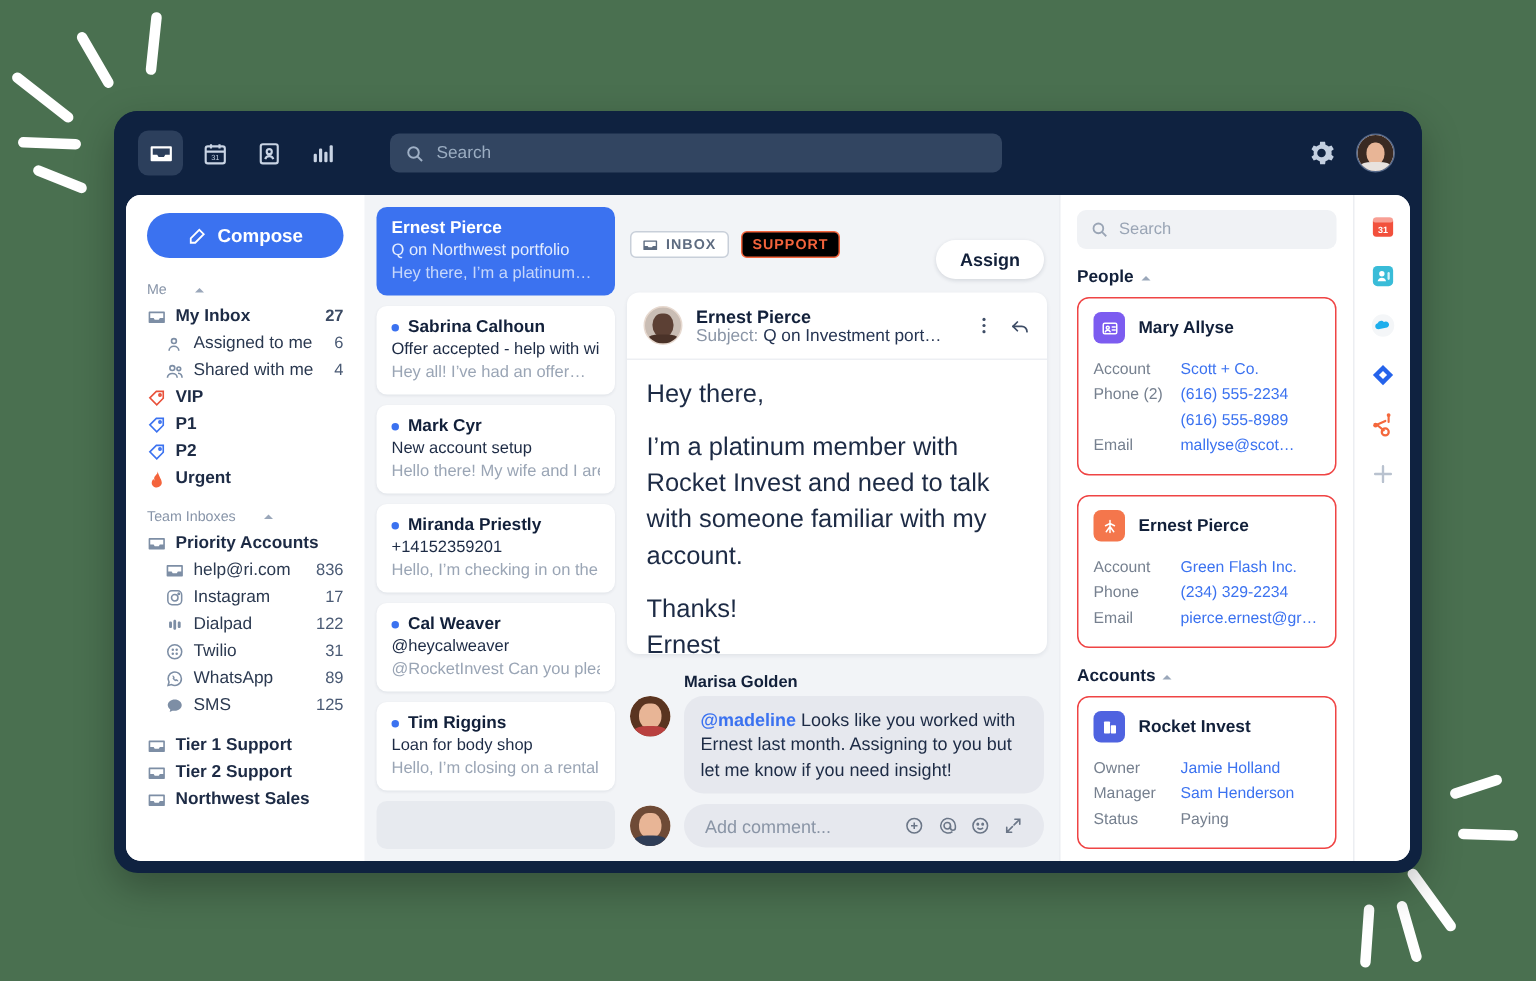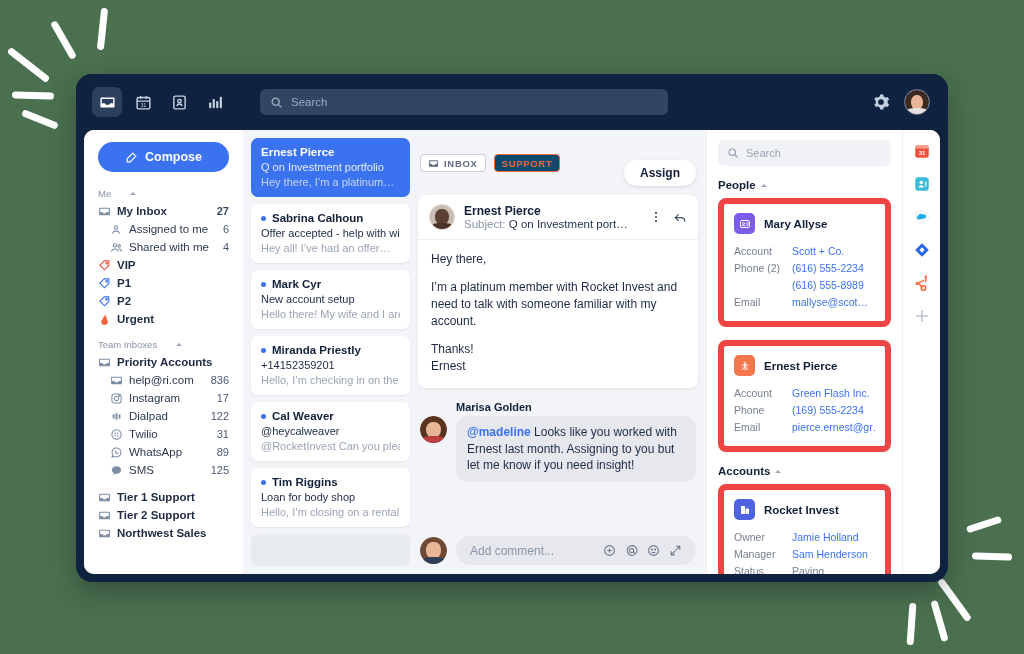--- a/index.html
+++ b/index.html
@@ -170,21 +170,21 @@
   }
   #center-head { display: flex; align-items: center; gap: 8px; padding: 2px 2px 9px 2px; }
   .tag {
     height: 18px; border-radius: 4px;
     display: flex; align-items: center; gap: 5px;
     padding: 0 7px;
     font-size: 9.5px; font-weight: bold; letter-spacing: .7px;
   }
   .tag.inbox { border: 1.3px solid #c8cfd9; color: #5e6c81; background: #fff; }
   .tag.inbox svg { width: 11px; height: 11px; }
-  .tag.support { border: 1.5px solid #f4643c; color: #f4643c; background: #0c4a6e; }
+  .tag.support { border: 1.5px solid #f4643c; color: #f4643c; background: #000000; }
   #assign-btn {
     margin-left: auto;
     height: 26px; padding: 0 16px;
     background: #fff; border: none; border-radius: 14px;
     font-size: 12px; font-weight: bold; color: #12203a;
     box-shadow: 0 1px 3px rgba(20,35,60,.14);
     cursor: pointer;
     margin-top: 20px;
   }
 
@@ -198,21 +198,21 @@
     padding: 9px 11px;
     border-bottom: 1px solid #edeff3;
   }
   .msg-head .avatar { width: 26px; height: 26px; flex: 0 0 26px; border: 1.5px solid #e6d9d0; }
   .msg-head .meta { min-width: 0; flex: 1 1 auto; }
   .msg-head .mname { font-size: 12px; font-weight: bold; color: #12203a; }
   .msg-head .msub { font-size: 11.5px; color: #8a95a6; white-space: nowrap; overflow: hidden; }
   .msg-head .msub b { color: #253452; font-weight: normal; }
   .head-actions { display: flex; align-items: center; gap: 10px; color: #3e4d66; flex: 0 0 auto; }
   .head-actions svg { width: 14px; height: 14px; display:block; cursor:pointer; }
-  .msg-body { padding: 11px 13px 13px 13px; font-size: 12px; line-height: 1.42; color: #1d2b45; }
+  .msg-body { padding: 11px 13px 13px 13px; font-size: 17px; line-height: 1.42; color: #1d2b45; }
   .msg-body p { margin-bottom: 11px; }
   .msg-body p:last-child { margin-bottom: 0; }
 
   #comments { flex: 1 1 auto; padding: 13px 2px 0 2px; overflow: hidden; min-height: 0; }
   .cmt { margin-bottom: 7px; }
   .cmt .cname { font-size: 11px; font-weight: bold; color: #12203a; margin-left: 36px; margin-bottom: 3px; }
   .cmt .crow { display: flex; align-items: flex-start; gap: 9px; }
   .cmt .avatar { width: 27px; height: 27px; flex: 0 0 27px; }
   .bubble {
     background: #e6e8ee; border-radius: 13px;
@@ -253,21 +253,21 @@
   }
   #right-search svg { width: 12px; height: 12px; color: #9aa5b5; }
   #right-search .ph { font-size: 11px; color: #9aa5b5; }
 
   .sec-head {
     display: flex; align-items: center; gap: 5px;
     font-size: 11.5px; font-weight: bold; color: #12203a;
     margin-bottom: 7px; cursor: pointer;
   }
   .card {
-    border: 6px solid #ef4444; border-radius: 8px;
+    border: 1px solid #ef4444; border-radius: 8px;
     padding: 9px 10px 10px 10px;
     margin-bottom: 13px;
   }
   .card-head { display: flex; align-items: center; gap: 9px; margin-bottom: 9px; }
   .card-ico {
     width: 21px; height: 21px; border-radius: 5px; flex: 0 0 21px;
     display: flex; align-items: center; justify-content: center;
     color: #fff;
   }
   .card-ico svg { width: 12px; height: 12px; }
@@ -569,21 +569,21 @@
             <span class="lbl">Northwest Sales</span>
           </div>
         </div>
     </div>
 
     <div id="conv-list">
         <div class="conv selected">
           <div class="nm">
             <span>Ernest Pierce</span>
           </div>
-          <div class="sub">Q on Investment portfolio</div>
+          <div class="sub">Q on Northwest portfolio</div>
           <div class="prev">Hey there, I’m a platinum…</div>
         </div>
         <div class="conv">
           <div class="nm">
             <i class="dot"></i>
             <span>Sabrina Calhoun</span>
           </div>
           <div class="sub">Offer accepted - help with wire</div>
           <div class="prev">Hey all! I’ve had an offer…</div>
         </div>
@@ -768,21 +768,21 @@
                 </svg>
               </span>
               <span class="card-title">Ernest Pierce</span>
             </div>
             <div class="frow">
               <span class="fk">Account</span>
               <span class="fv">Green Flash Inc.</span>
             </div>
             <div class="frow">
               <span class="fk">Phone</span>
-              <span class="fv">(169) 555-2234</span>
+              <span class="fv">(234) 329-2234</span>
             </div>
             <div class="frow">
               <span class="fk">Email</span>
               <span class="fv">pierce.ernest@gr…</span>
             </div>
           </div>
           <div class="sec-head">
             <span>Accounts</span>
             <i class="caret-up"></i>
           </div>

